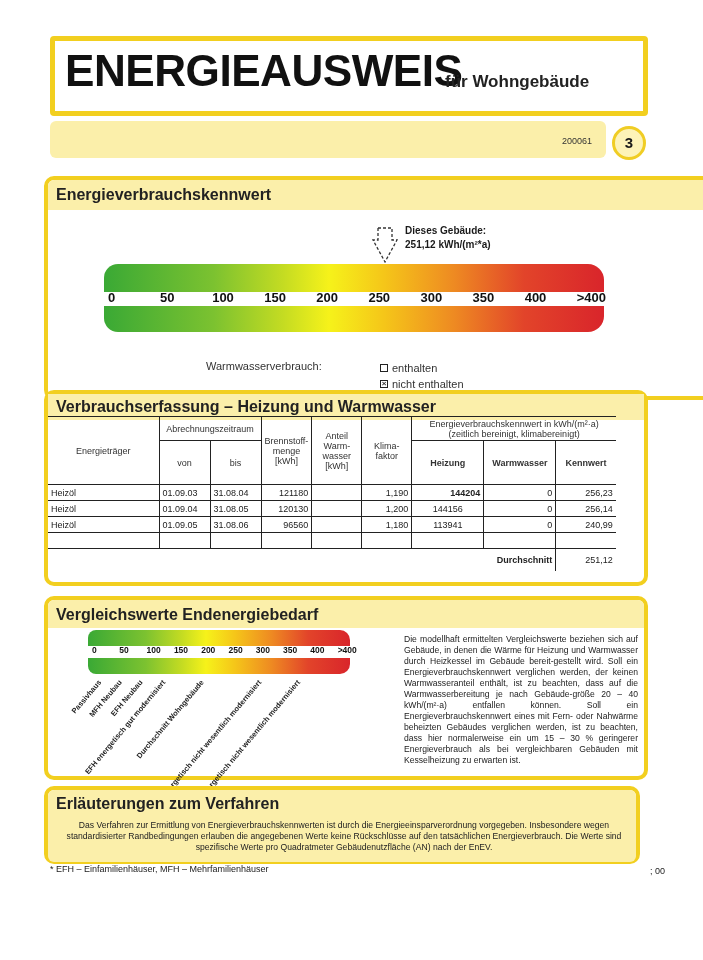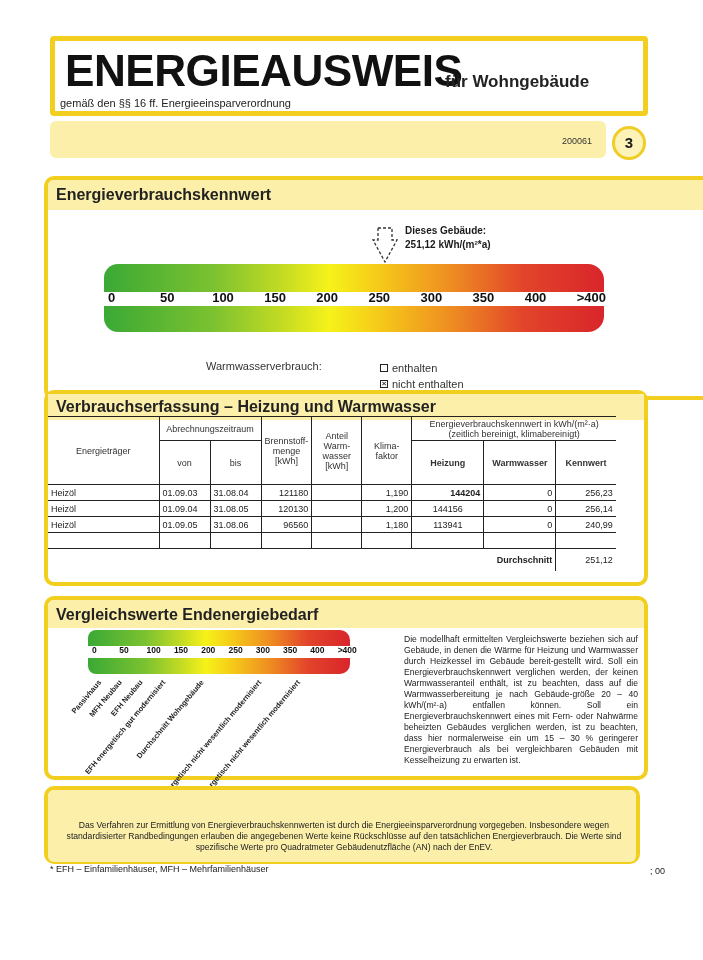--- a/index.html
+++ b/index.html
@@ -60,21 +60,20 @@
   #proc-text { position: absolute; left: 6px; top: 30px; width: 580px; font-size: 8.6px; line-height: 11px; color: #222; text-align: center; }
   #footnote { left: 50px; top: 864px; font-size: 9px; color: #222; }
   #pgcode { left: 622px; top: 866px; font-size: 9px; color: #222; margin-left: 28px; }
 </style>
 </head>
 <body>
 
 <div class="ybox" id="hdr">
   <div class="title">ENERGIEAUSWEIS</div>
   <div class="sub">für Wohngebäude</div>
-  <div class="law">gemäß den §§ 16 ff. Energieeinsparverordnung</div>
 </div>
 
 <div class="yhead" id="secbar">
   <div class="code">200061</div>
 </div>
 <div class="abs" id="pagecirc">3</div>
 
 <div class="ybox" id="box1">
   <div class="yhead">
     <div class="htitle">Energieverbrauchskennwert</div>
@@ -224,17 +223,18 @@
       <div class="rot" style="right: 483.222px; top: 78px;">EFH energetisch gut modernisiert</div>
       <div class="rot" style="right: 445.378px; top: 78px;">Durchschnitt Wohngebäude</div>
       <div class="rot" style="right: 387.156px; top: 78px;">MFH energetisch nicht wesentlich modernisiert</div>
       <div class="rot" style="right: 349.311px; top: 78px;">EFH energetisch nicht wesentlich modernisiert</div>
     </div>
   <div id="cmp-text">Die modellhaft ermittelten Vergleichswerte beziehen sich auf Gebäude, in denen die Wärme für Heizung und Warmwasser durch Heizkessel im Gebäude bereit-gestellt wird. Soll ein Energieverbrauchskennwert verglichen werden, der keinen Warmwasseranteil enthält, ist zu beachten, dass auf die Warmwasserbereitung je nach Gebäude-größe 20 – 40 kWh/(m²·a) entfallen können. Soll ein Energieverbrauchskennwert eines mit Fern- oder Nahwärme beheizten Gebäudes verglichen werden, ist zu beachten, dass hier normalerweise ein um 15 – 30 % geringerer Energieverbrauch als bei vergleichbaren Gebäuden mit Kesselheizung zu erwarten ist.</div>
 </div>
 
 <div class="ybox" id="box4">
   <div class="yhead">
+    <div class="htitle" style="top:5px">Erläuterungen zum Verfahren</div>
     <div id="proc-text">Das Verfahren zur Ermittlung von Energieverbrauchskennwerten ist durch die Energieeinsparverordnung vorgegeben. Insbesondere wegen standardisierter Randbedingungen erlauben die angegebenen Werte keine Rückschlüsse auf den tatsächlichen Energieverbrauch. Die Werte sind spezifische Werte pro Quadratmeter Gebäudenutzfläche (AN) nach der EnEV.</div>
   </div>
 </div>
 <div class="abs" id="footnote">* EFH – Einfamilienhäuser, MFH – Mehrfamilienhäuser</div>
 <div class="abs" id="pgcode">; 00</div>
 
 </body></html>

